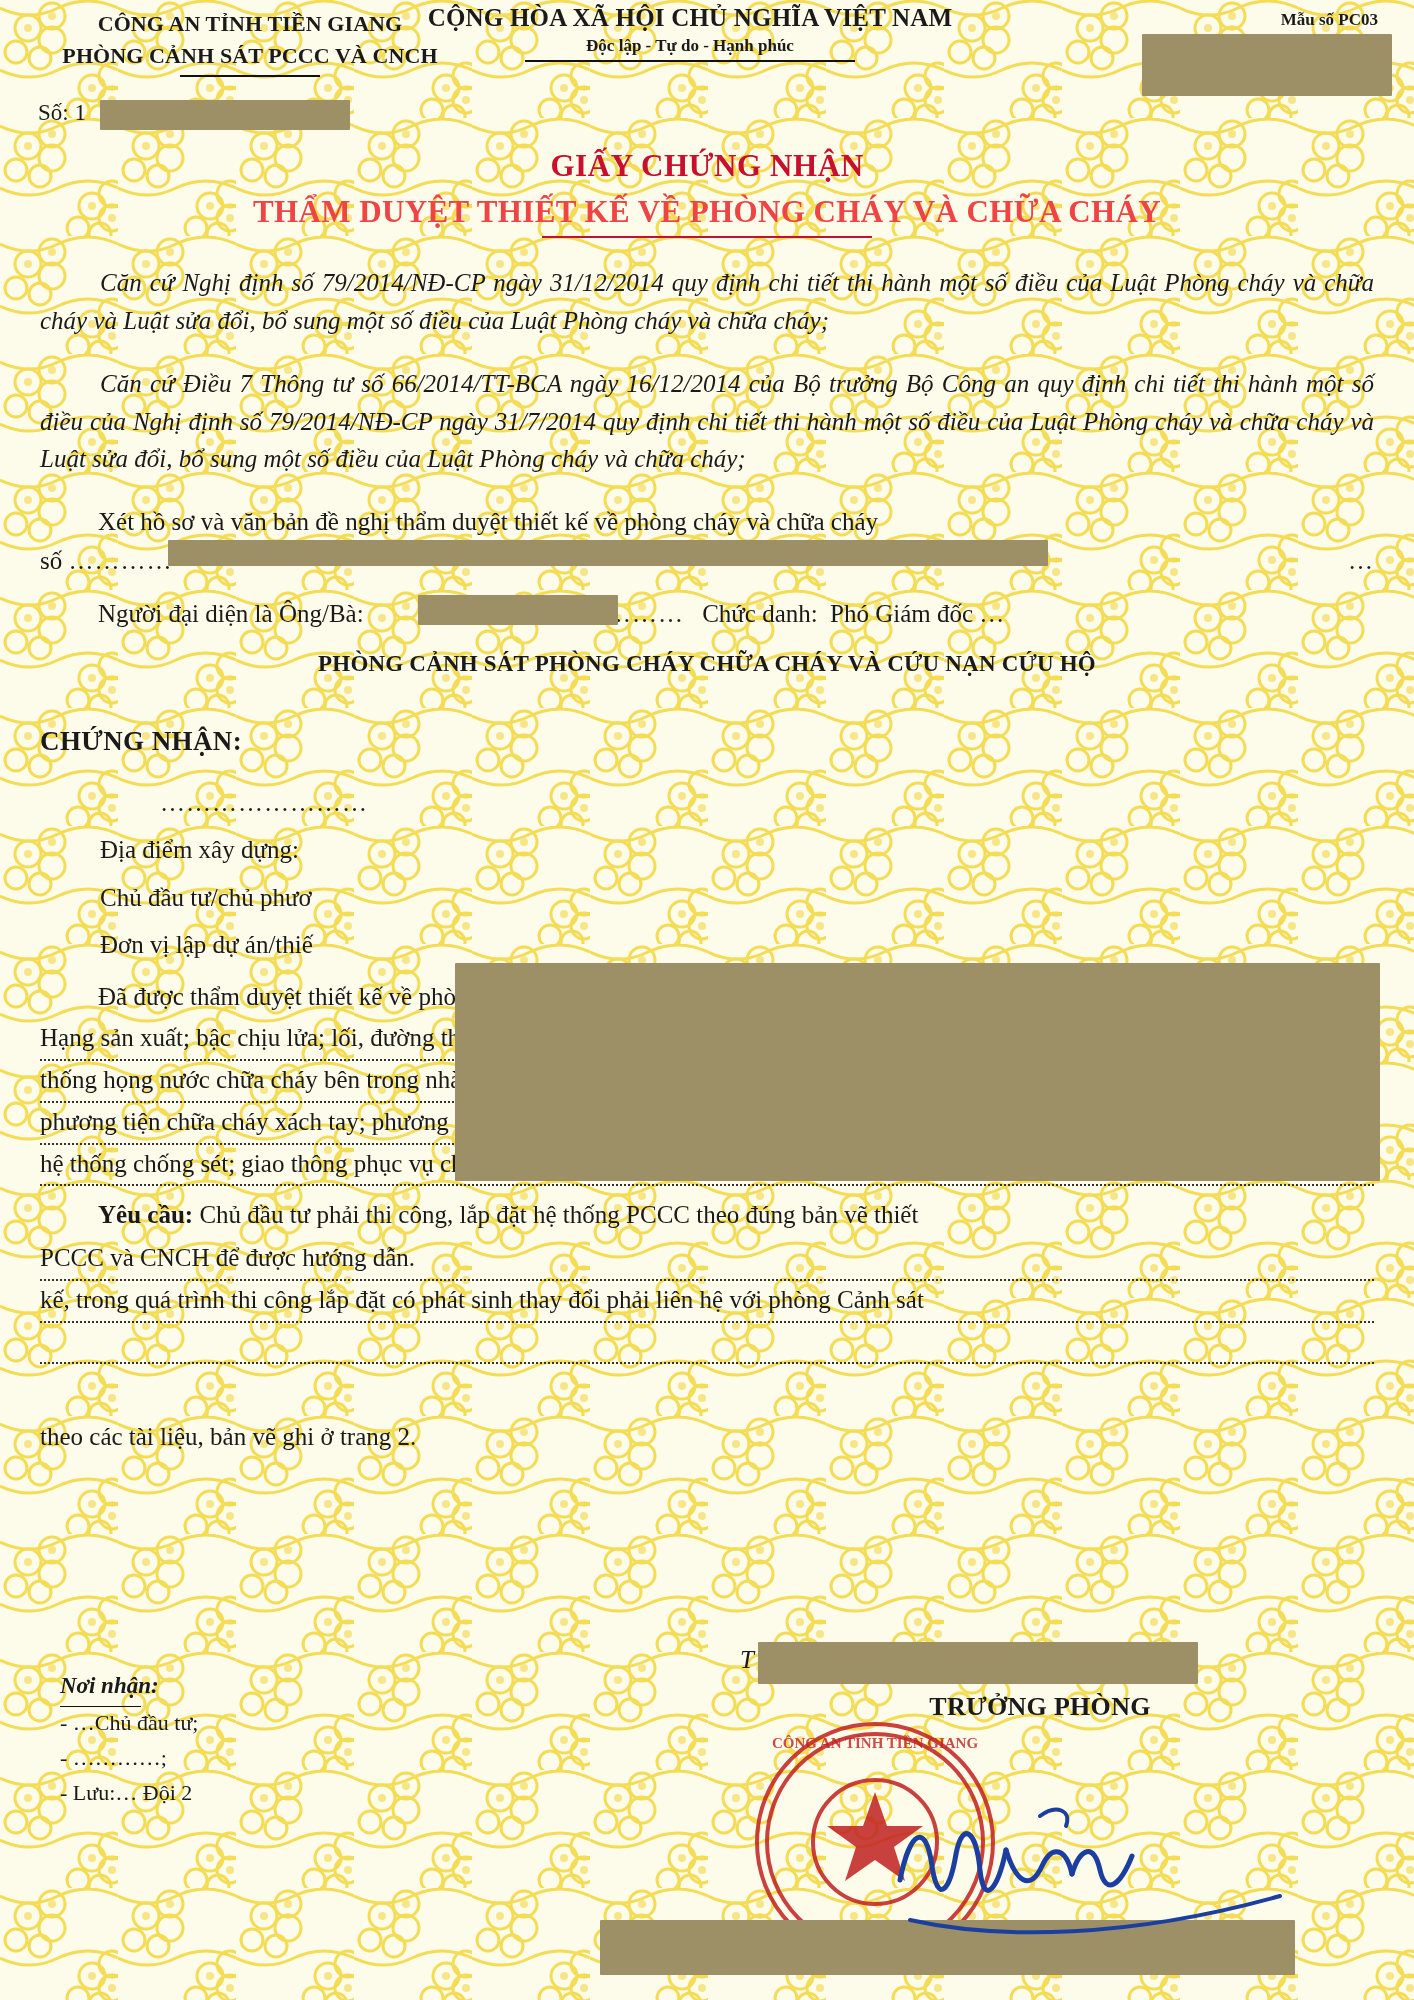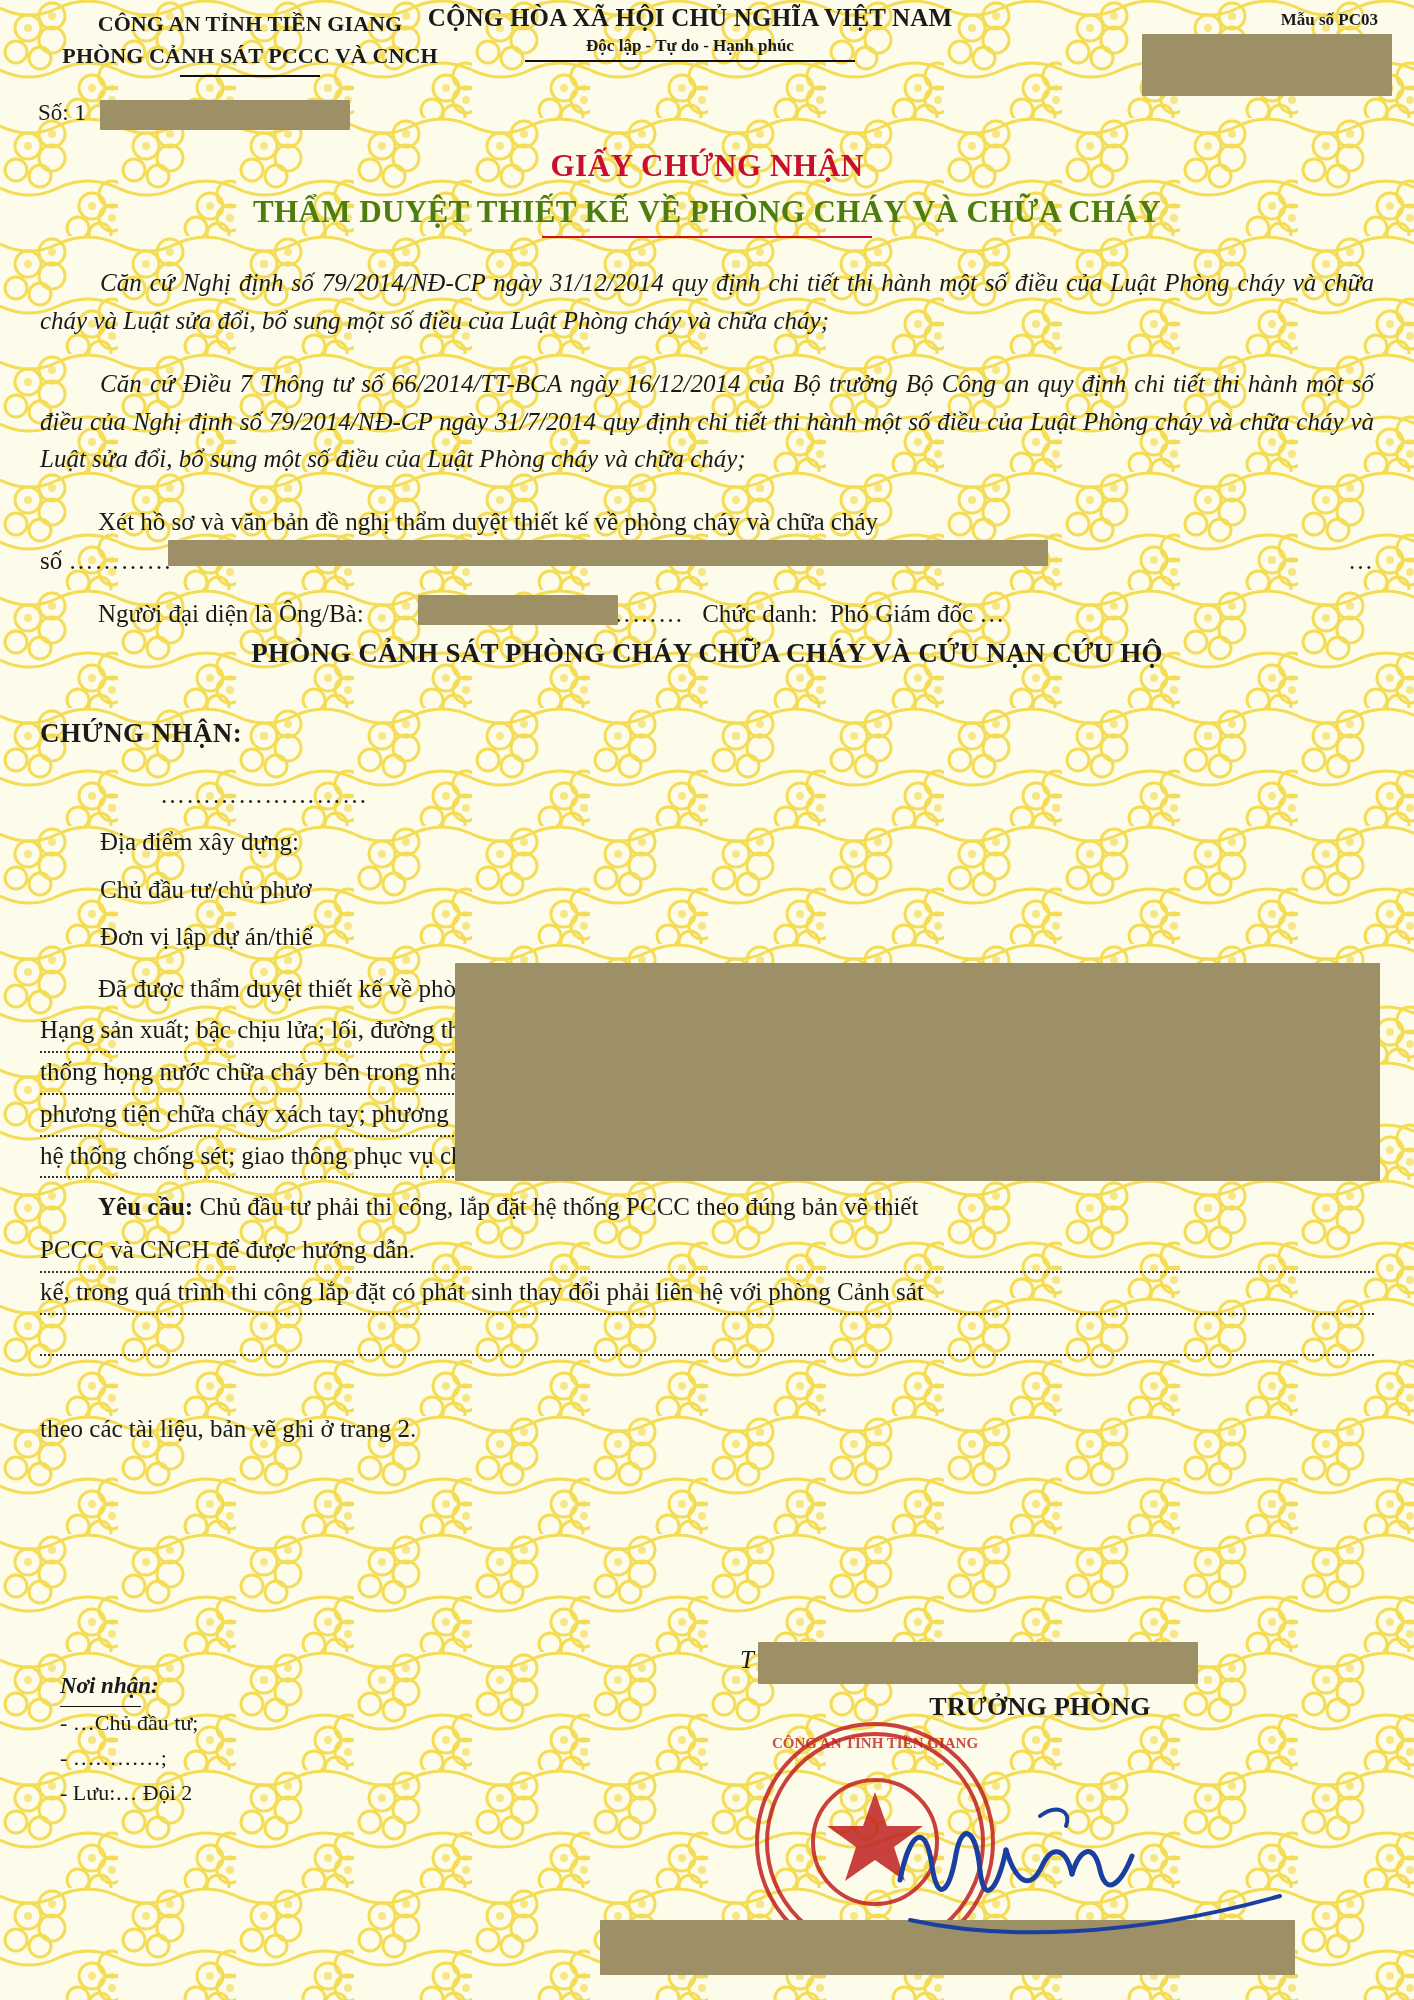--- a/index.html
+++ b/index.html
@@ -116,21 +116,21 @@
     margin-top: 28px;
     text-align: center;
   }
   .title-1 {
     color: #c8102e;
     font-size: 31px;
     font-weight: bold;
     letter-spacing: .6px;
   }
   .title-2 {
-    color: #4d7c0f;
+    color: #ef4444;
     font-size: 31px;
     font-weight: bold;
     margin-top: 10px;
     letter-spacing: .4px;
   }
   .title-rule {
     width: 330px;
     height: 2px;
     background: #c8102e;
     margin: 6px auto 0 auto;
@@ -182,22 +182,23 @@
   .rep-row .redact {
     position: absolute;
     left: 378px;
     top: 0px;
     width: 200px;
     height: 30px;
   }
 
   .org-line {
     text-align: center;
-    font-size: 27px;
-    font-weight: bold;
+    font-size: 23px;
+    font-weight: bold;
+    margin-top: 14px;
     letter-spacing: .2px;
   }
   .certify {
     text-align: left;
     font-size: 27px;
     font-weight: bold;
     margin-top: 40px;
     letter-spacing: .4px;
   }
 

